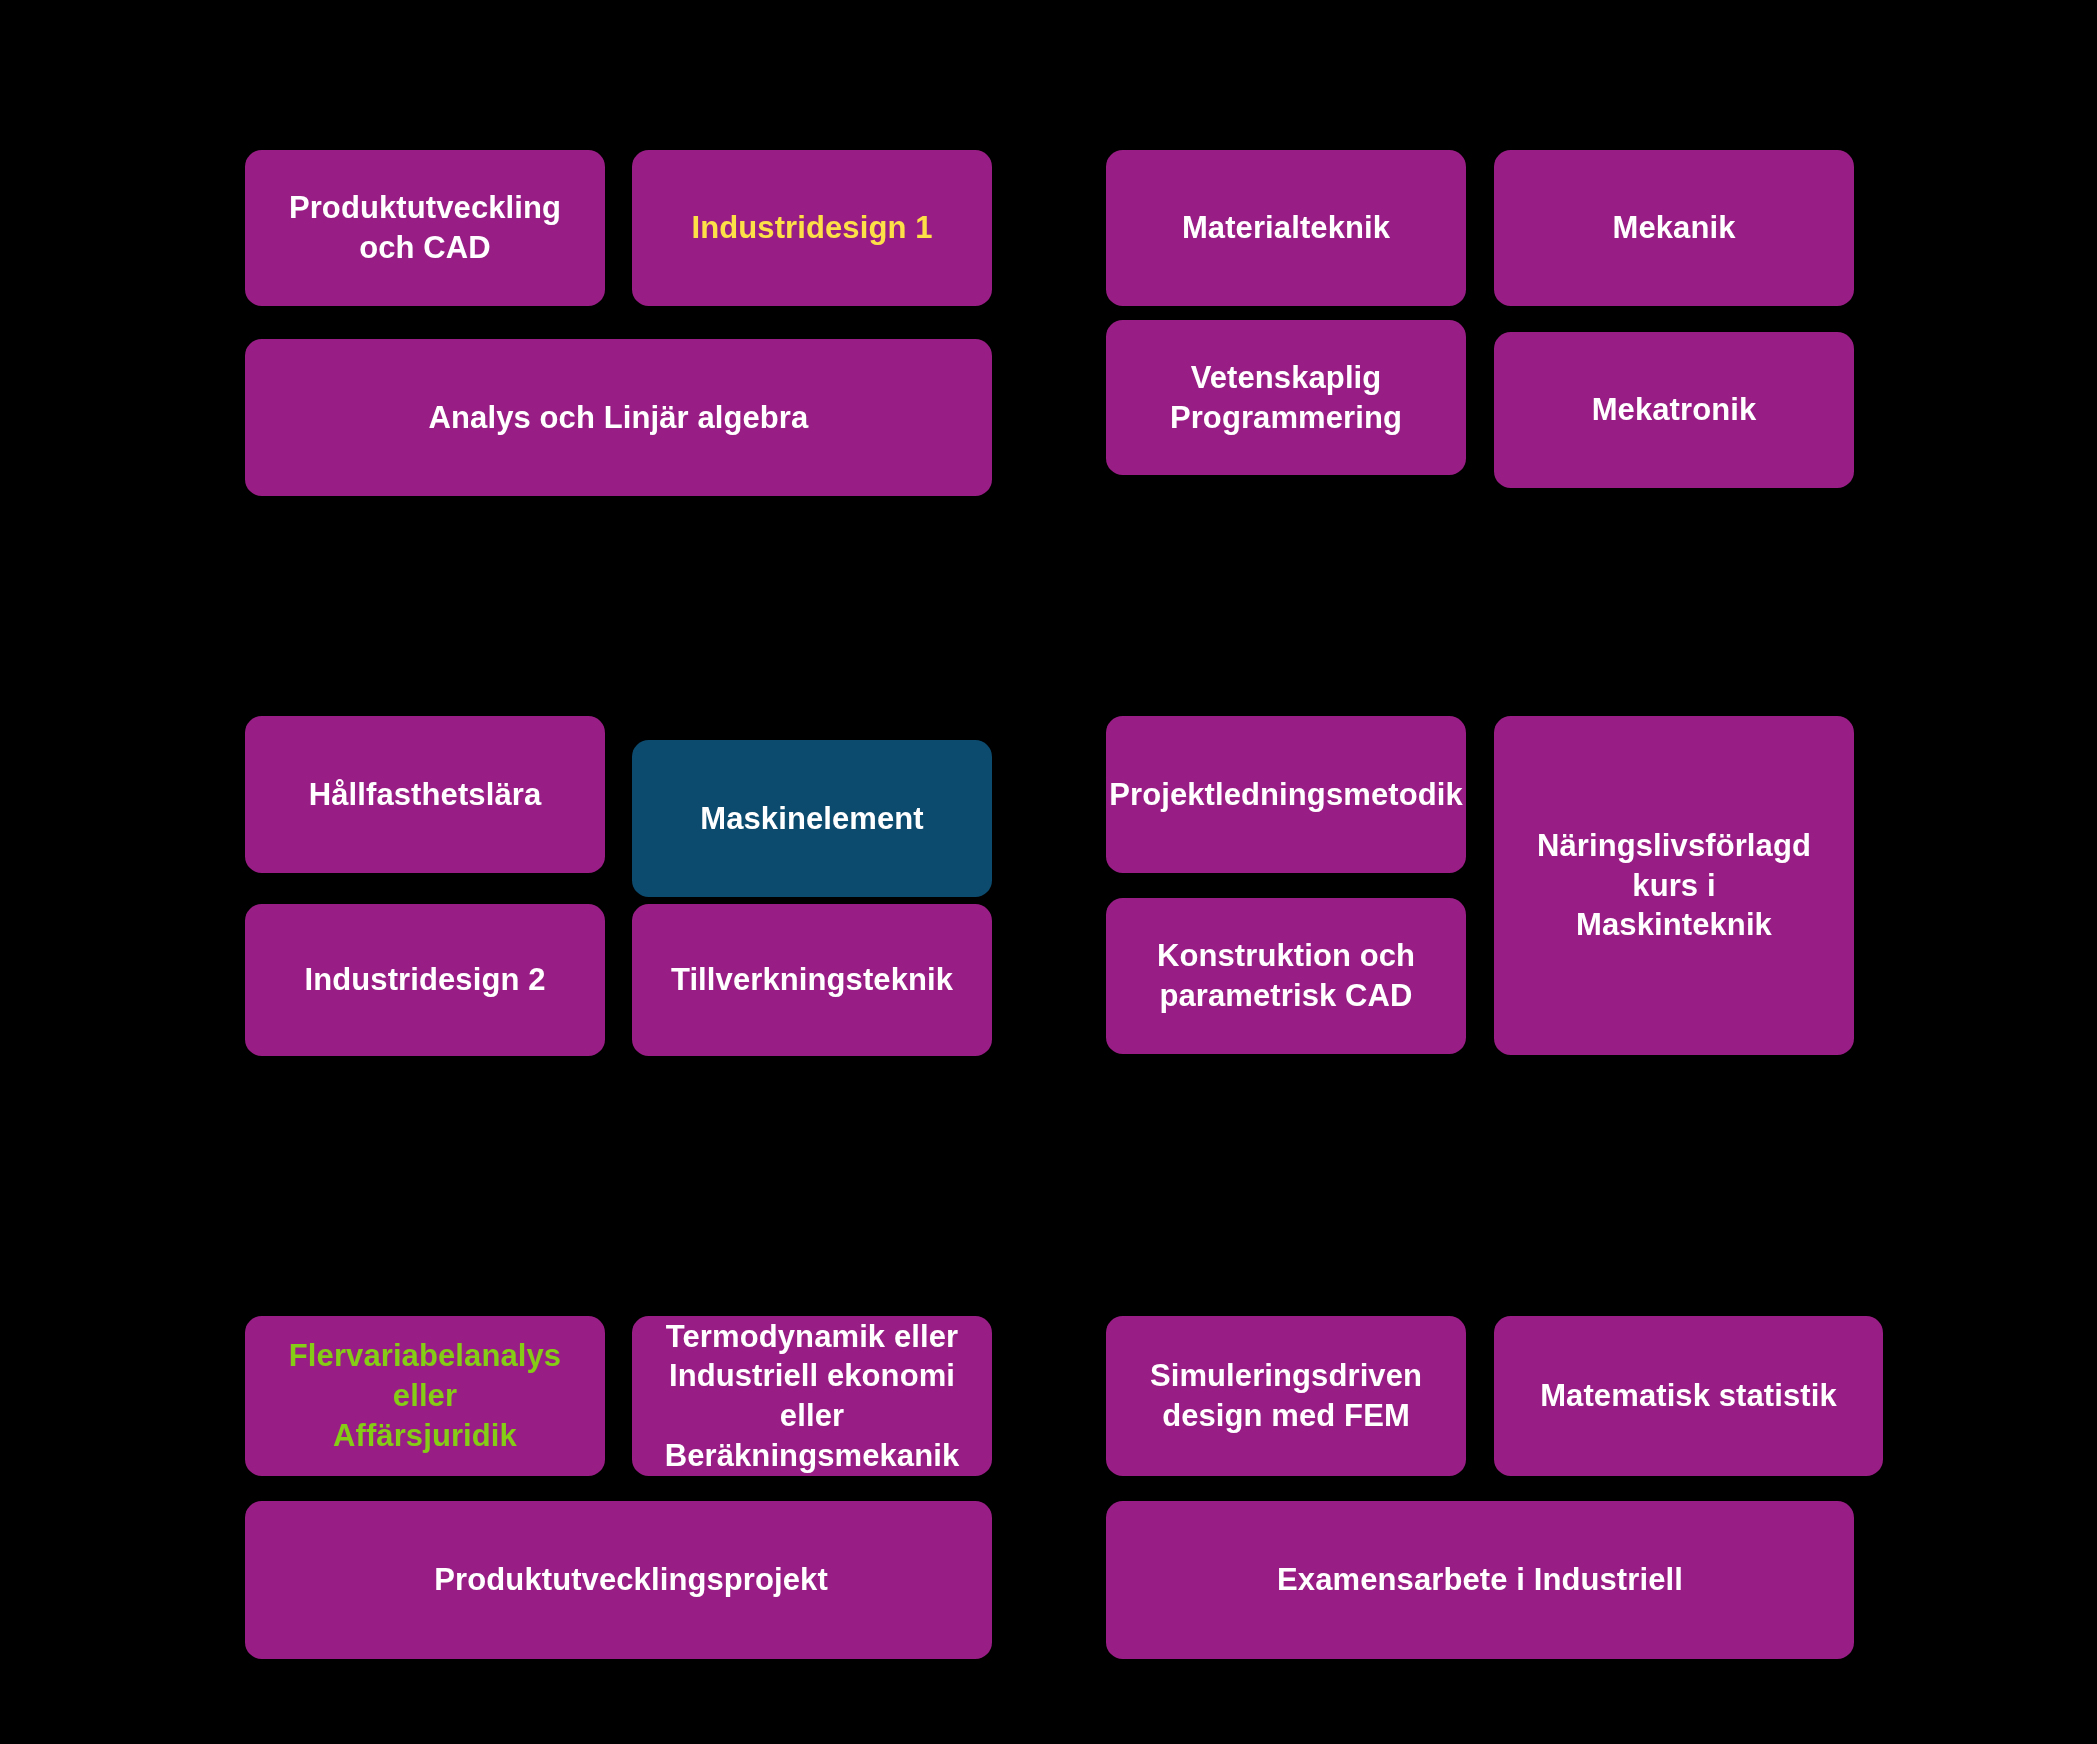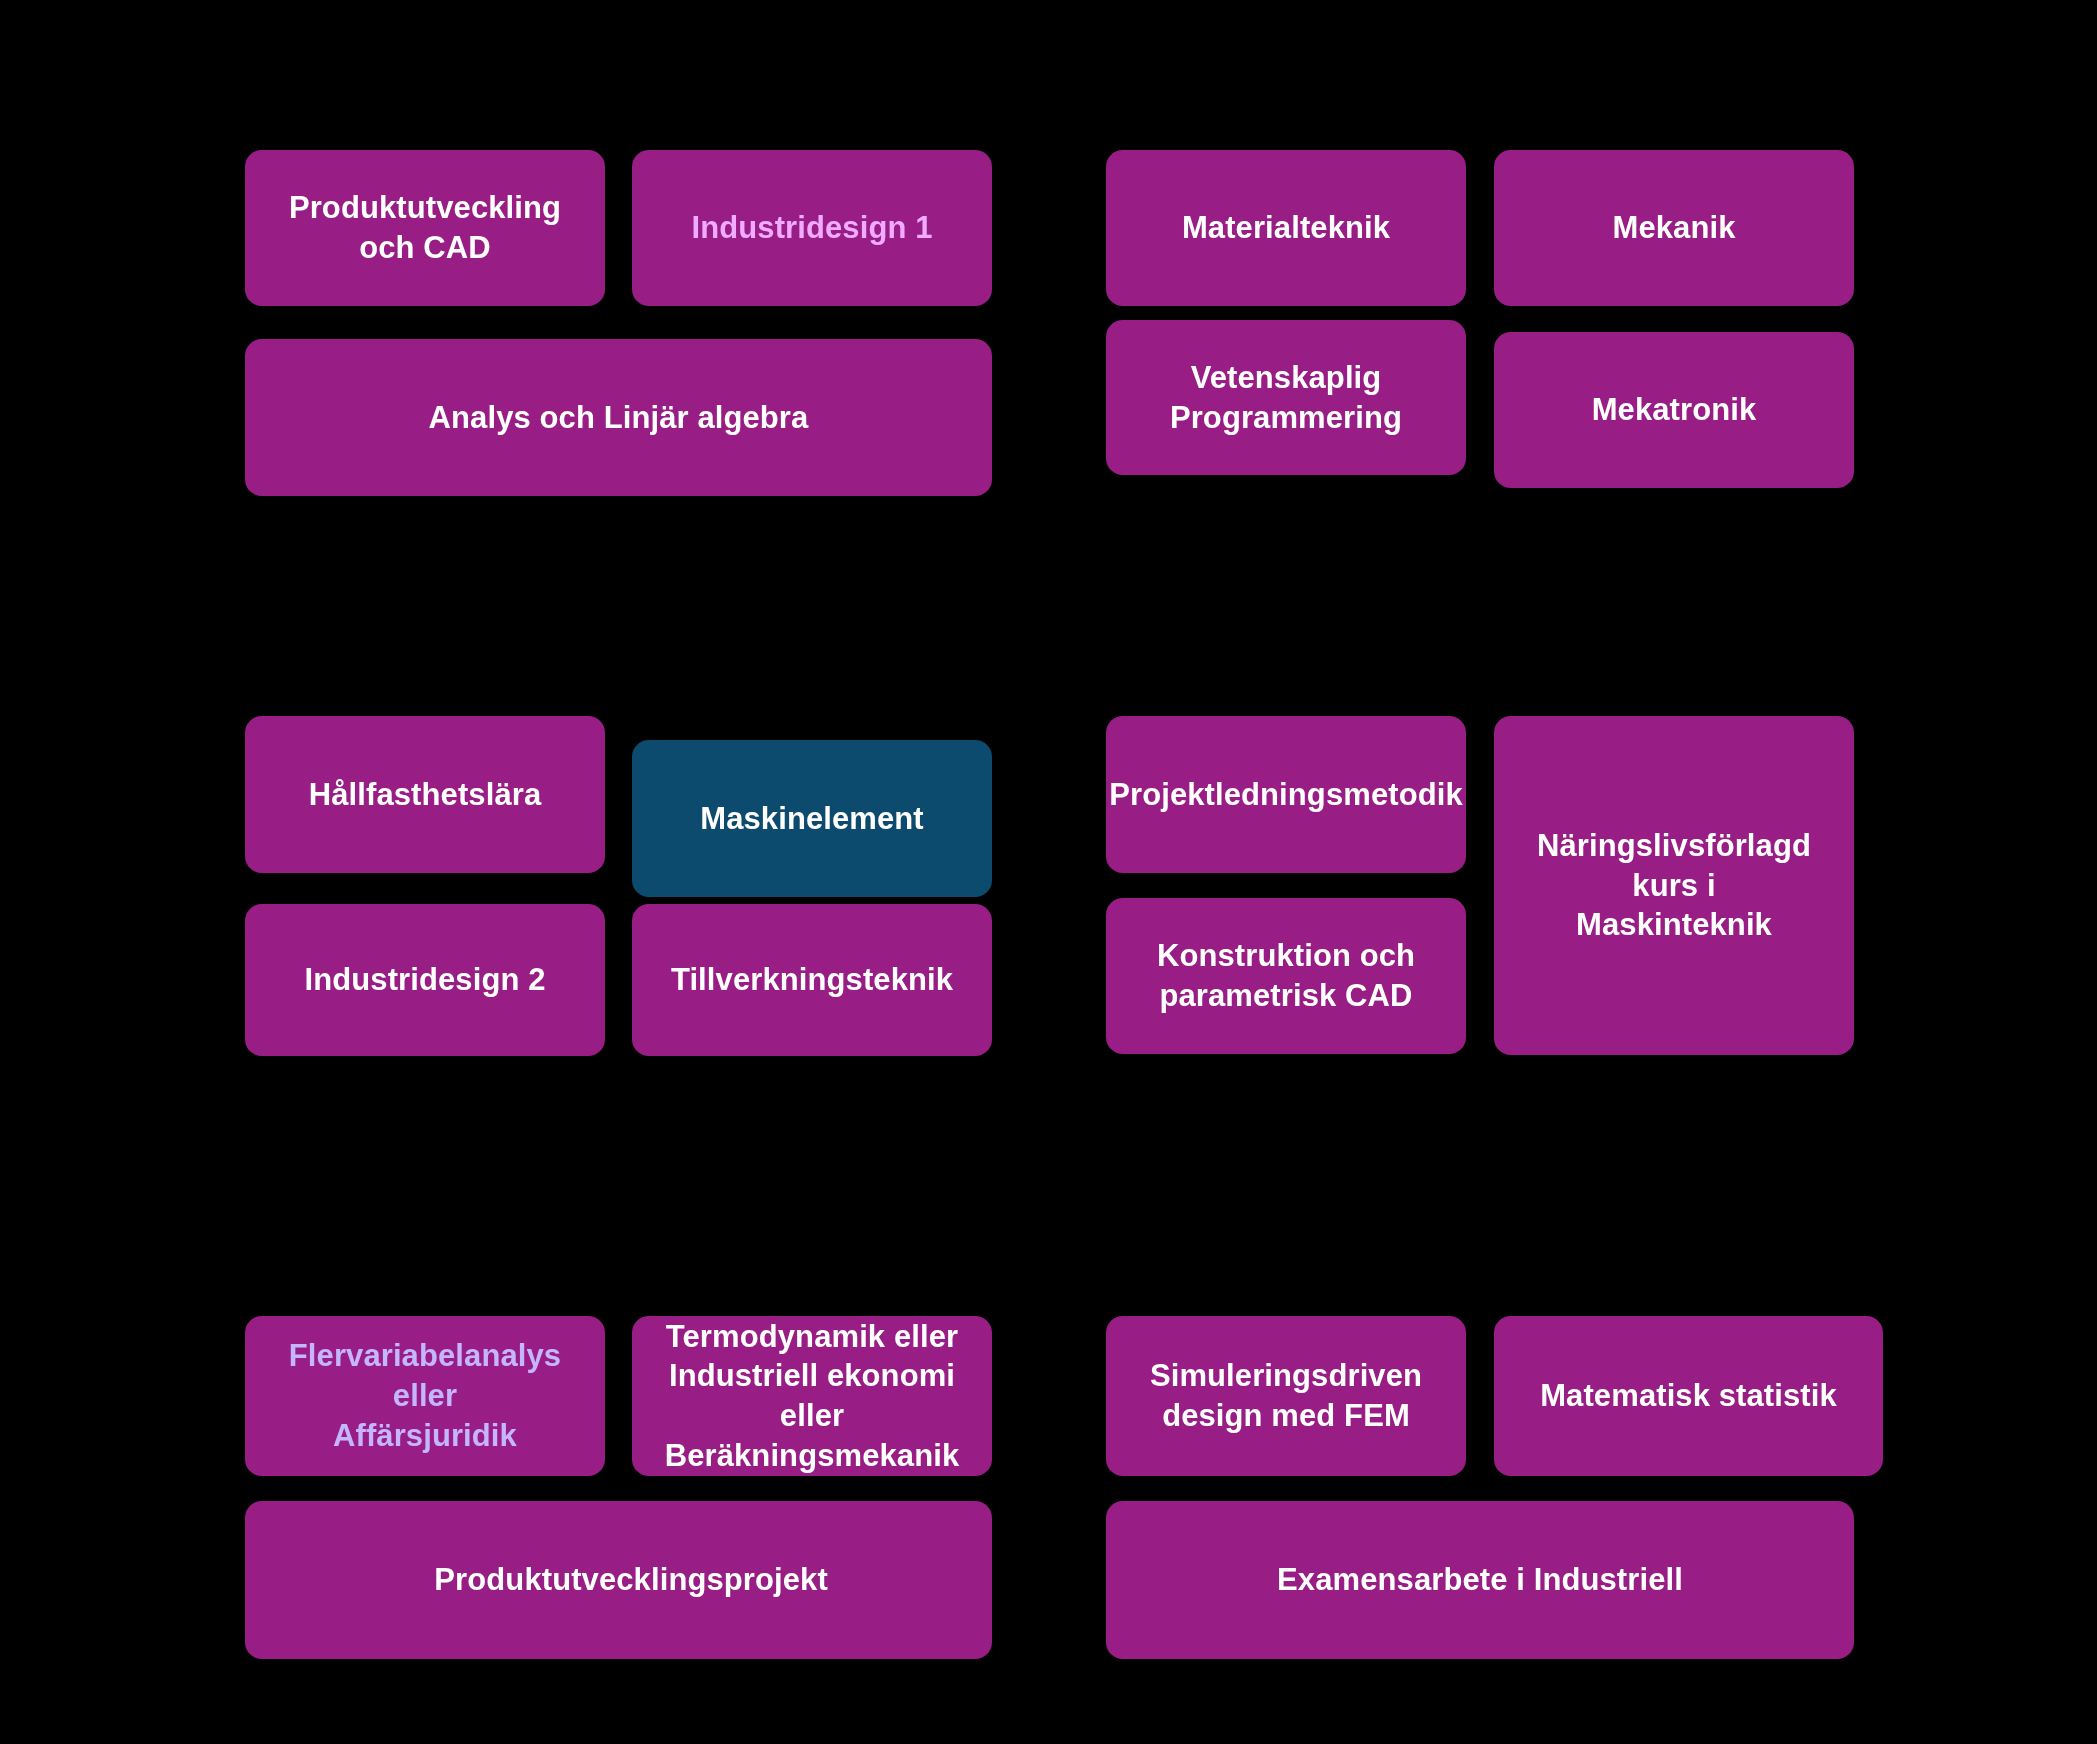--- a/index.html
+++ b/index.html
@@ -42,21 +42,21 @@
 <body style="background: rgb(0, 0, 0);">
 
 <div id="canvas" style="background: rgb(0, 0, 0);">
 
   <div class="course-box" style="left: 245px; top: 150px; width: 360px; height: 156px; background: rgb(152, 29, 132);">
     <span class="course-label" style="color: rgb(255, 255, 255);">Produktutveckling
 och CAD</span>
   </div>
 
   <div class="course-box" style="left: 632px; top: 150px; width: 360px; height: 156px; background: rgb(152, 29, 132);">
-    <span class="course-label" style="color: #f0abfc;">Industridesign 1</span>
+    <span class="course-label" style="color: #fde047;">Industridesign 1</span>
   </div>
 
   <div class="course-box" style="left: 245px; top: 339px; width: 747px; height: 157px; background: rgb(152, 29, 132);">
     <span class="course-label" style="color: rgb(255, 255, 255);">Analys och Linjär algebra</span>
   </div>
 
   <div class="course-box" style="left: 1106px; top: 150px; width: 360px; height: 156px; background: rgb(152, 29, 132);">
     <span class="course-label" style="color: rgb(255, 255, 255);">Materialteknik</span>
   </div>
 
@@ -98,21 +98,21 @@
 kurs i
 Maskinteknik</span>
   </div>
 
   <div class="course-box" style="left: 1106px; top: 898px; width: 360px; height: 156px; background: rgb(152, 29, 132);">
     <span class="course-label" style="color: rgb(255, 255, 255);">Konstruktion och
 parametrisk CAD</span>
   </div>
 
   <div class="course-box" style="left: 245px; top: 1316px; width: 360px; height: 160px; background: rgb(152, 29, 132);">
-    <span class="course-label" style="color: #c4b5fd;">Flervariabelanalys
+    <span class="course-label" style="color: #84cc16;">Flervariabelanalys
 eller
 Affärsjuridik</span>
   </div>
 
   <div class="course-box" style="left: 632px; top: 1316px; width: 360px; height: 160px; background: rgb(152, 29, 132);">
     <span class="course-label" style="color: rgb(255, 255, 255);">Termodynamik eller
 Industriell ekonomi eller
 Beräkningsmekanik</span>
   </div>
 

